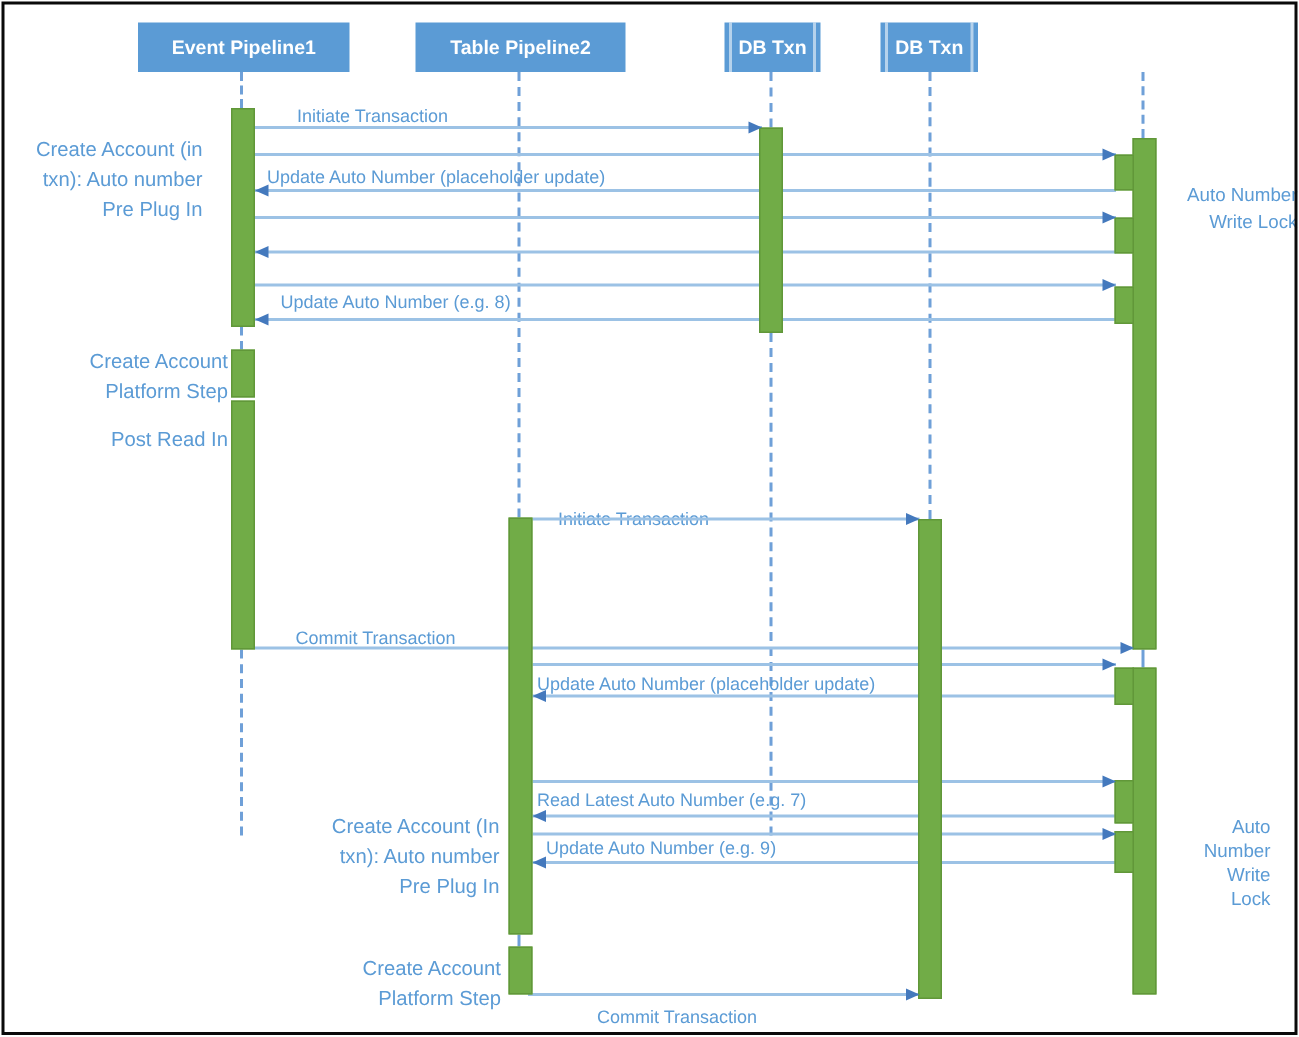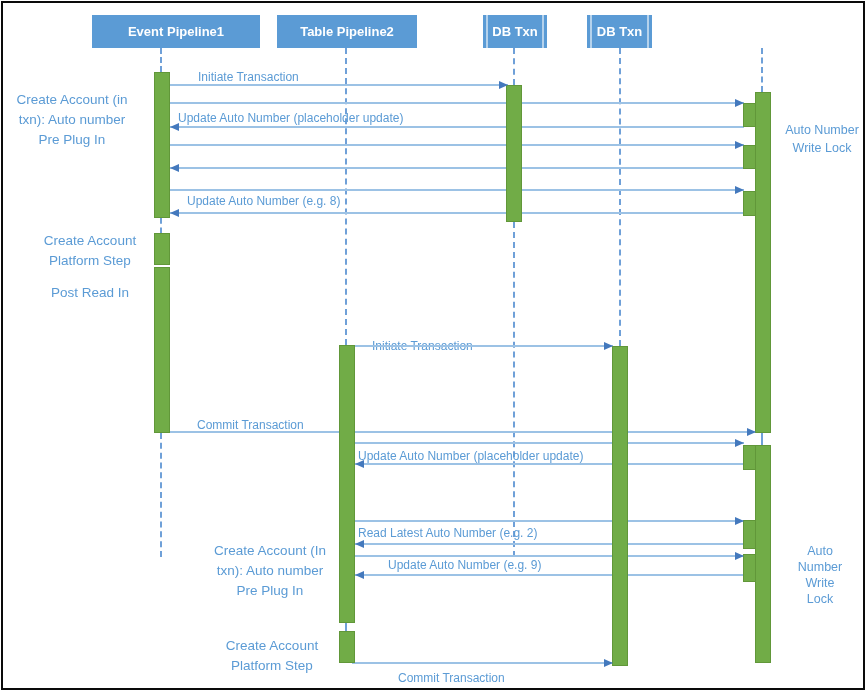--- a/index.html
+++ b/index.html
@@ -13,21 +13,21 @@
          border-left:2px solid rgba(255,255,255,.55);border-right:2px solid rgba(255,255,255,.55);}
   .lifeline{position:absolute;width:0;border-left:2px dashed #6fa0d8;z-index:0;}
   .bar{position:absolute;background:#71ac47;border:1px solid #619739;box-sizing:border-box;z-index:2;}
   .line{position:absolute;height:2px;background:#9cc2e5;z-index:1;}
   .arr{position:absolute;width:0;height:0;border-top:4px solid transparent;
        border-bottom:4px solid transparent;z-index:3;}
   .arr.r{border-left:9px solid #4479bd;}
   .arr.l{border-right:9px solid #4479bd;}
   .msg{position:absolute;color:#5b9bd5;font-size:12px;white-space:nowrap;z-index:4;}
   .msg.under{z-index:0;}
-  .ann{position:absolute;color:#5b9bd5;font-size:13.5px;text-align:center;line-height:20px;z-index:4;}
+  .ann{position:absolute;color:#5b9bd5;font-size:13.5px;text-align:right;line-height:20px;z-index:4;}
   .ann.small{font-size:12.5px;line-height:18px;}
   .ann.tight{font-size:12.5px;line-height:16px;}
 </style>
 </head>
 <body>
 
 <div class="canvas">
   <div class="frame"></div>
 
   <div class="lifeline" style="left:160px;top:48px;height:24px;"></div>
@@ -98,41 +98,41 @@
   <div class="bar" style="left:612px;top:346px;width:16px;height:320px;"></div>
   <div class="bar" style="left:755px;top:92px;width:16px;height:341px;"></div>
   <div class="bar" style="left:755px;top:445px;width:16px;height:218px;"></div>
   <div class="bar" style="left:743px;top:103px;width:13px;height:24px;"></div>
   <div class="bar" style="left:743px;top:145px;width:13px;height:24px;"></div>
   <div class="bar" style="left:743px;top:191px;width:13px;height:25px;"></div>
   <div class="bar" style="left:743px;top:445px;width:13px;height:25px;"></div>
   <div class="bar" style="left:743px;top:520px;width:13px;height:29px;"></div>
   <div class="bar" style="left:743px;top:554px;width:13px;height:28px;"></div>
 
-  <div class="actor" style="left:92px;top:15px;width:168px;height:33px;">
+  <div class="actor" style="left:92px;top:15px;width:141px;height:33px;">
     <span>Event Pipeline1</span>
   </div>
   <div class="actor" style="left:277px;top:15px;width:140px;height:33px;">
     <span>Table Pipeline2</span>
   </div>
   <div class="actor striped" style="left:483px;top:15px;width:64px;height:33px;">
     <span>DB Txn</span>
   </div>
   <div class="actor striped" style="left:587px;top:15px;width:65px;height:33px;">
     <span>DB Txn</span>
   </div>
 
   <div class="msg" style="left:198px;top:70px;">Initiate Transaction</div>
   <div class="msg" style="left:178px;top:111px;">Update Auto Number (placeholder update)</div>
   <div class="msg" style="left:187px;top:194px;">Update Auto Number (e.g. 8)</div>
   <div class="msg under" style="left:372px;top:339px;">Initiate Transaction</div>
   <div class="msg" style="left:197px;top:418px;">Commit Transaction</div>
   <div class="msg" style="left:358px;top:449px;">Update Auto Number (placeholder update)</div>
-  <div class="msg" style="left:358px;top:526px;">Read Latest Auto Number (e.g. 2)</div>
-  <div class="msg" style="left:364px;top:558px;margin-left:24px;">Update Auto Number (e.g. 9)</div>
+  <div class="msg" style="left:358px;top:526px;">Read Latest Auto Number (e.g. 7)</div>
+  <div class="msg" style="left:364px;top:558px;">Update Auto Number (e.g. 9)</div>
   <div class="msg" style="left:398px;top:671px;">Commit Transaction</div>
 
   <div class="ann" style="left:9px;top:90px;width:126px;">Create Account (in txn): Auto number Pre Plug In</div>
   <div class="ann" style="left:28px;top:231px;width:124px;">Create Account Platform Step</div>
   <div class="ann" style="left:28px;top:283px;width:124px;">Post Read In</div>
   <div class="ann small" style="left:779px;top:121px;width:86px;">Auto Number Write Lock</div>
   <div class="ann" style="left:207px;top:541px;width:126px;">Create Account (In txn): Auto number Pre Plug In</div>
   <div class="ann" style="left:210px;top:636px;width:124px;">Create Account Platform Step</div>
   <div class="ann tight" style="left:793px;top:543px;width:54px;">Auto Number Write Lock</div>
 </div>

